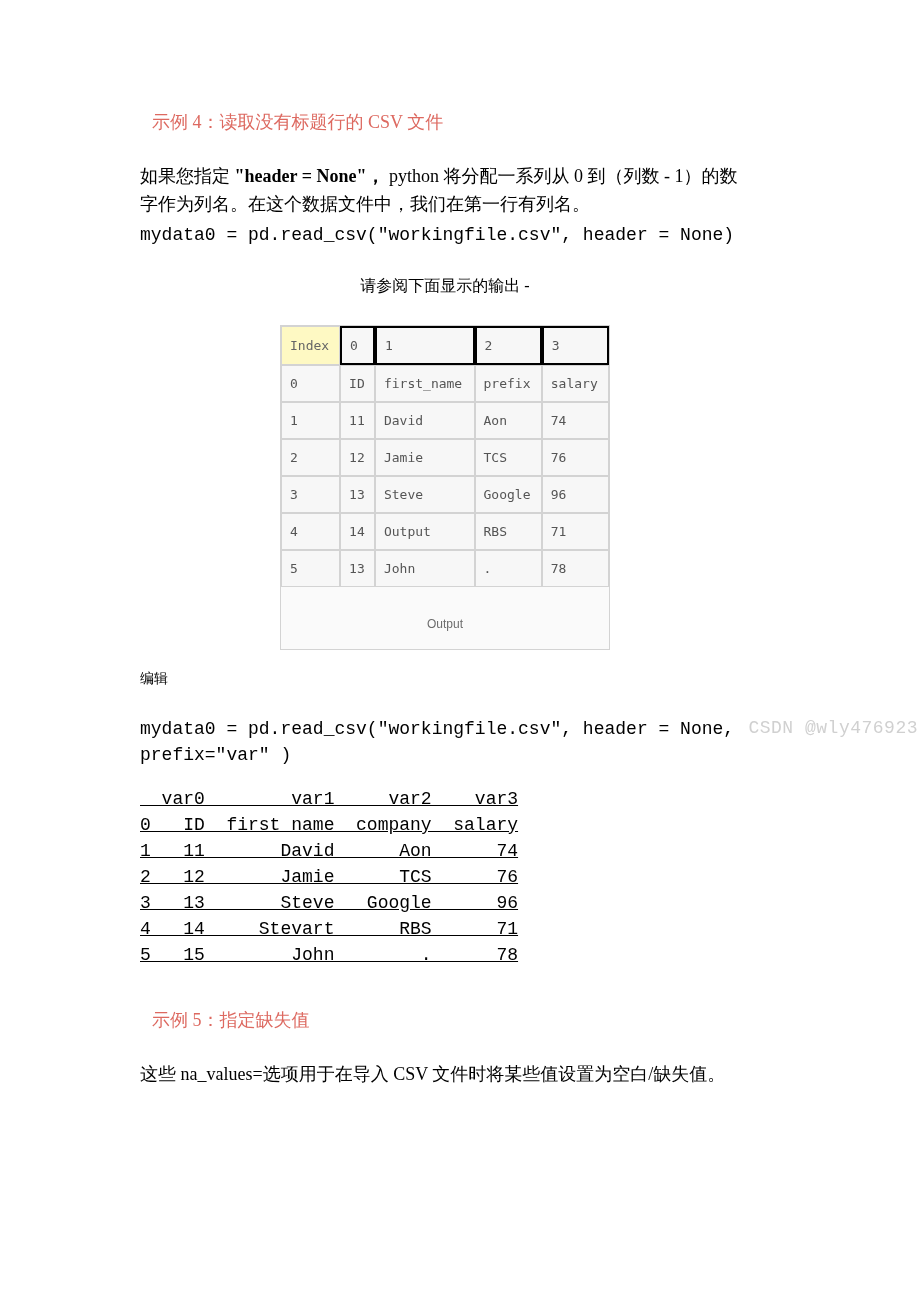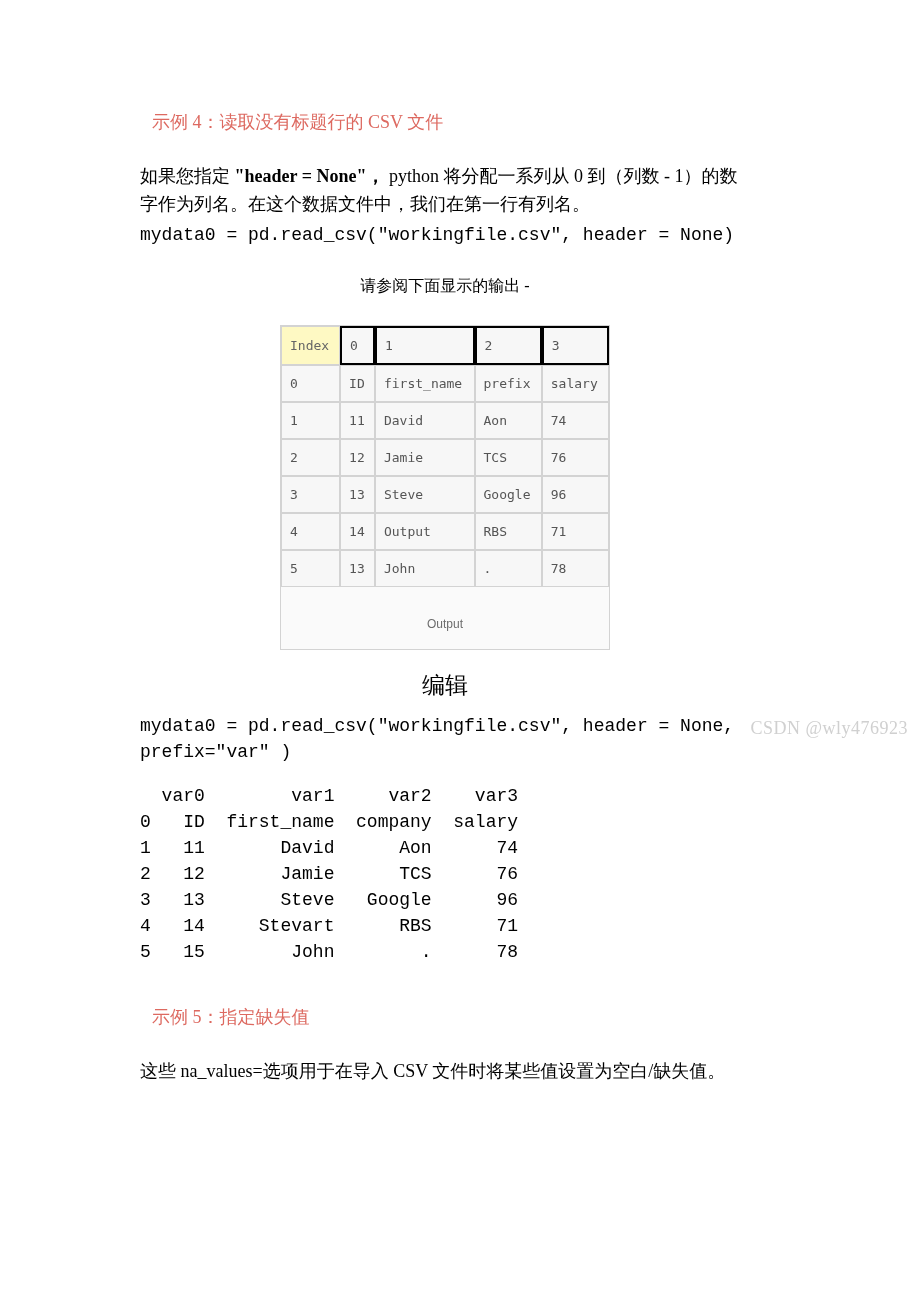--- a/index.html
+++ b/index.html
@@ -32,23 +32,22 @@
       font-family: Consolas, "Courier New", monospace;
       font-size: 18px;
       line-height: 26px;
     }
     .center-text {
       text-align: center;
       font-size: 16px;
       margin: 28px 0 28px;
     }
     .edit-label {
-      text-align: center;
-      font-size: 23px;
-      margin: 20px 0 12px;
+      font-size: 14px;
+      margin: 20px 0 28px;
     }
     .bold { font-weight: bold; }
     .section-gap { height: 40px; }
 
     
     .table-box {
       width: 330px;
       margin: 0 auto;
       border: 1px solid #d3d3d3;
       background: #fafafa;
@@ -84,28 +83,29 @@
       padding: 30px 0 18px;
       font-family: Arial, sans-serif;
     }
 
     
     .text-table {
       font-family: Consolas, "Courier New", monospace;
       font-size: 18px;
       line-height: 26px;
       white-space: pre;
+      text-decoration: underline;
     }
 
     .watermark {
       position: fixed;
-      right: 12px;
+      right: 2px;
       top: 718px;
       color: #d0d0d0;
-      font-family: Liberation Serif, serif;
+      font-family: Liberation Mono, monospace;
       font-size: 18px;
       letter-spacing: 0.5px;
       pointer-events: none;
     }
   </style>
 </head>
 <body>
 
 <div class="page">
 

